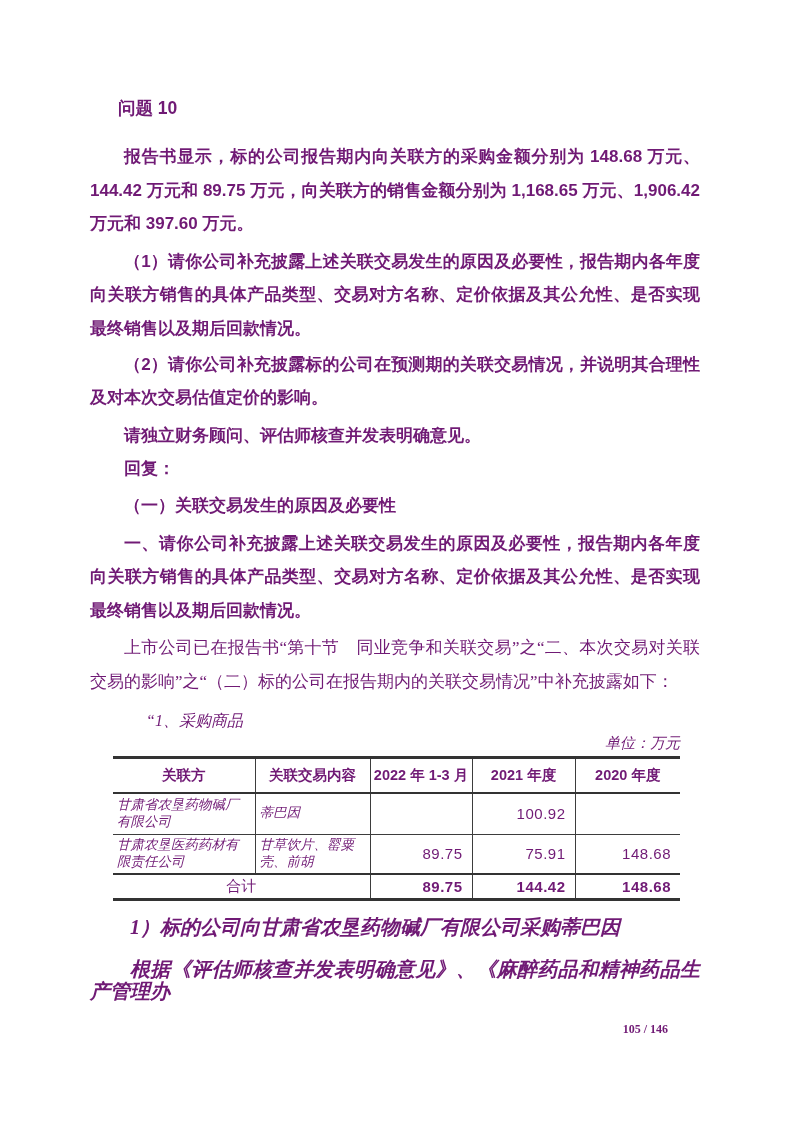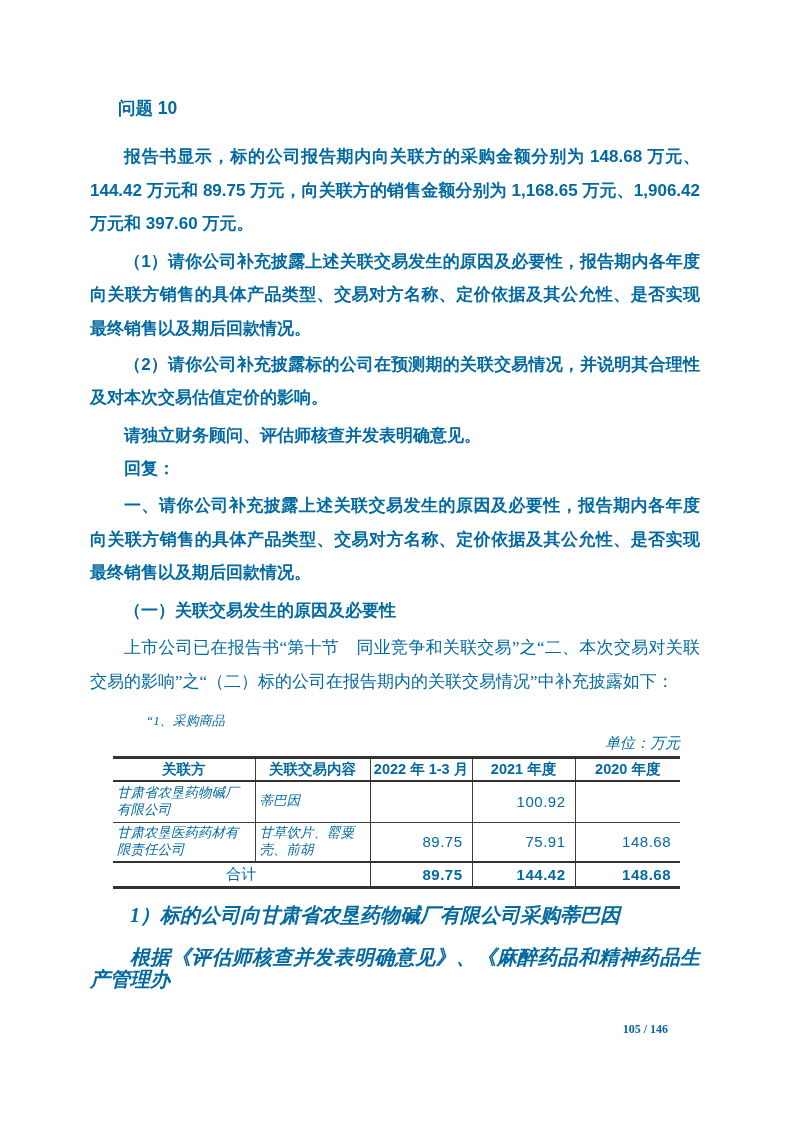--- a/index.html
+++ b/index.html
@@ -1,20 +1,20 @@
 <!DOCTYPE html>
 <html><head>
 <meta charset="utf-8">
 <style>
   html,body { margin:0; padding:0; background:#ffffff; }
   .page {
     position:relative;
     width:793px; height:1122px;
     background:#ffffff;
-    color:#0369a1;
+    color:#701a75;
     overflow:hidden;
     font-family:"Liberation Serif", serif;
   }
   .content {
     padding:96px 93px 0 90px;
   }
   .q-title {
     font-family:"Liberation Sans", sans-serif;
     font-weight:bold;
     font-size:17.5px;
@@ -35,21 +35,21 @@
   .kai-bold { font-family:"Liberation Serif", serif; font-style:italic; font-weight:bold; }
 
   .mb0 { margin-bottom:0; }
   .mb2 { margin-bottom:2px; }
   .mb4 { margin-bottom:4px; }
   .mb10 { margin-bottom:10px; }
   .mb16 { }
 
   .quote-line {
     line-height:24px;
-    font-size:13px;
+    font-size:16px;
     text-indent:56px;
     margin-bottom:1px;
   }
   .unit-line {
     font-size:15px;
     line-height:19px;
     text-align:right;
     margin:0 20px 3px 0;
     font-family:"Liberation Serif", serif;
     font-style:italic;
@@ -71,21 +71,21 @@
   }
   .data-table tr > *:first-child { border-left:none; }
   .data-table tr > *:last-child  { border-right:none; }
   .data-table thead th {
     border-bottom:2px solid #333333;
     font-family:"Liberation Sans", sans-serif;
     font-weight:bold;
     font-size:14.5px;
     text-align:center;
     height:21px;
-    padding:0 2px;
+    padding:6px 2px;
   }
   .cell-text {
     font-family:"Liberation Serif", serif;
     font-style:italic;
     font-size:13.5px;
     line-height:16.5px;
     text-align:left;
     padding:2px 3px 2px 4px;
   }
   .cell-num {
@@ -136,23 +136,23 @@
     <p class="para hei mb4">报告书显示，标的公司报告期内向关联方的采购金额分别为 148.68 万元、144.42 万元和 89.75 万元，向关联方的销售金额分别为 1,168.65 万元、1,906.42 万元和 397.60 万元。</p>
 
     <p class="para hei mb2">（1）请你公司补充披露上述关联交易发生的原因及必要性，报告期内各年度向关联方销售的具体产品类型、交易对方名称、定价依据及其公允性、是否实现最终销售以及期后回款情况。</p>
 
     <p class="para hei mb4">（2）请你公司补充披露标的公司在预测期的关联交易情况，并说明其合理性及对本次交易估值定价的影响。</p>
 
     <p class="para hei mb0">请独立财务顾问、评估师核查并发表明确意见。</p>
 
     <p class="para hei mb16">回复：</p>
 
+    <p class="para hei mb4">（一）关联交易发生的原因及必要性</p>
+
     <p class="para hei mb4">一、请你公司补充披露上述关联交易发生的原因及必要性，报告期内各年度向关联方销售的具体产品类型、交易对方名称、定价依据及其公允性、是否实现最终销售以及期后回款情况。</p>
-
-    <p class="para hei mb4">（一）关联交易发生的原因及必要性</p>
 
     <p class="para song mb10">上市公司已在报告书“第十节　同业竞争和关联交易”之“二、本次交易对关联交易的影响”之“（二）标的公司在报告期内的关联交易情况”中补充披露如下：</p>
 
     <p class="para kai quote-line">“1、采购商品</p>
 
     <div class="unit-line">单位：万元</div>
 
     <table class="data-table">
       <colgroup>
         <col style="width:142px">

